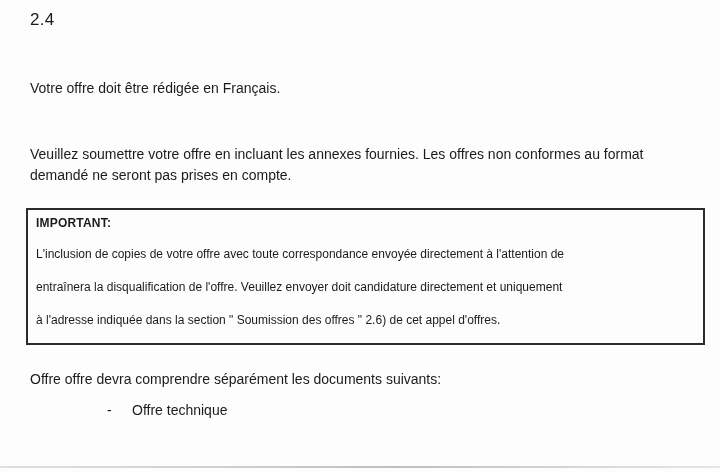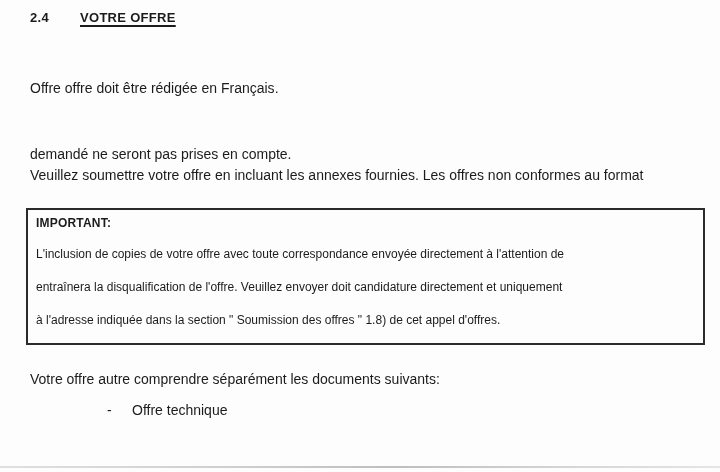--- a/index.html
+++ b/index.html
@@ -14,22 +14,22 @@
     background: #fdfdfd;
     overflow: hidden;
     font-family: "Liberation Sans", "DejaVu Sans", sans-serif;
     color: #1b1b1b;
     -webkit-font-smoothing: antialiased;
   }
   .heading {
     position: absolute;
     top: 10px;
     left: 30px;
-    font-size: 13px;
-    font-weight: bold;
+    font-size: 17px;
+    font-weight: normal;
     letter-spacing: 0.3px;
     display: flex;
   }
   .heading .num {
     width: 50px;
   }
   .heading .title {
     text-decoration: underline;
     text-underline-offset: 3px;
     text-decoration-thickness: 1.5px;
@@ -90,37 +90,36 @@
     opacity: 0.75;
   }
 </style>
 </head>
 <body>
 
 <div class="page">
 
   <div class="heading">
     <span class="num">2.4</span>
-    <span class="title">VOTRE OFFRE</span>
   </div>
 
-  <div class="para p-lang"><span>Offre offre doit être rédigée en </span><span class="u">Français</span><span>.</span></div>
+  <div class="para p-lang"><span>Votre offre doit être rédigée en </span><span class="u">Français</span><span>.</span></div>
 
   <div class="para p-format">
+    <div class="box-line">Veuillez soumettre votre offre en incluant les annexes fournies. Les offres non conformes au format</div>
     <div class="box-line">demandé ne seront pas prises en compte.</div>
-    <div class="box-line">Veuillez soumettre votre offre en incluant les annexes fournies. Les offres non conformes au format</div>
   </div>
 
   <div class="important-box">
     <div class="box-title">IMPORTANT:</div>
     <div class="box-line">L'inclusion de copies de votre offre avec toute correspondance envoyée directement à l'attention de</div>
     <div class="box-line">entraînera la disqualification de l'offre. Veuillez envoyer doit candidature directement et uniquement</div>
-    <div class="box-line">à l'adresse indiquée dans la section " Soumission des offres " 1.8) de cet appel d'offres.</div>
+    <div class="box-line">à l'adresse indiquée dans la section " Soumission des offres " 2.6) de cet appel d'offres.</div>
   </div>
 
-  <div class="para p-docs"><span>Votre offre autre </span><span class="u">comprendre séparément les documents suivants</span><span>:</span></div>
+  <div class="para p-docs"><span>Offre offre devra </span><span class="u">comprendre séparément les documents suivants</span><span>:</span></div>
 
   <div class="list-item li-1"><span class="dash">-</span><span>Offre technique</span></div>
 
 
   <div class="scan-line"></div>
 
 </div>
 
 </body></html>

